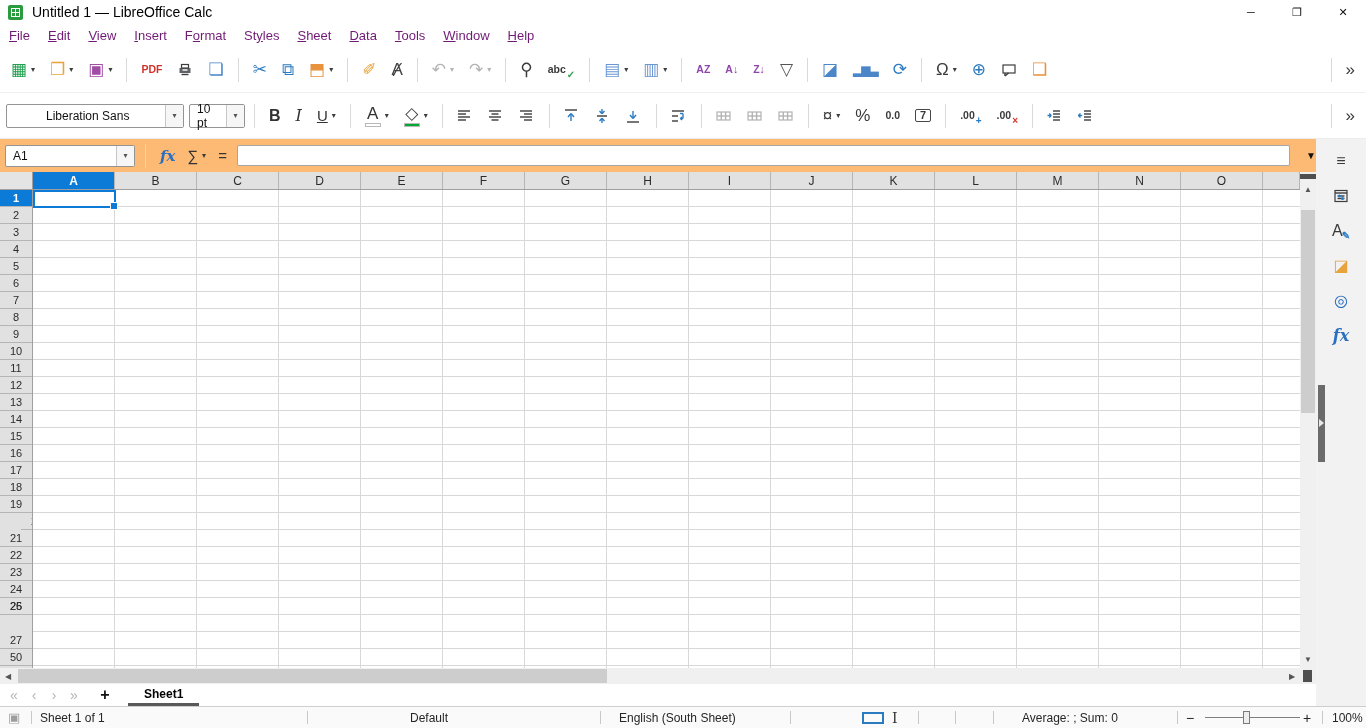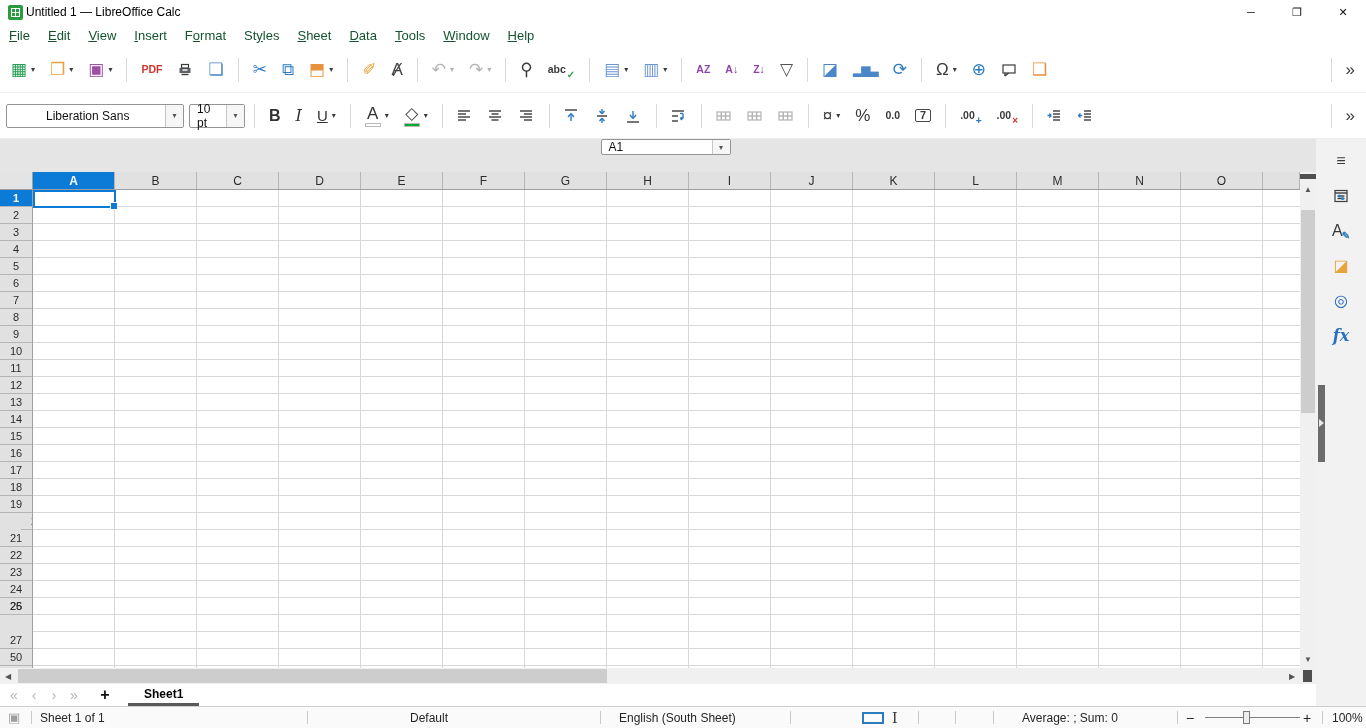--- a/index.html
+++ b/index.html
@@ -5,27 +5,27 @@
   *{margin:0;padding:0;box-sizing:border-box;font-family:"Liberation Sans",sans-serif;}
   html,body{width:1366px;height:728px;overflow:hidden;background:#fff;}
   #app{position:relative;width:1366px;height:728px;background:#fff;font-size:12px;color:#1a1a1a;}
 
   
   #titlebar{position:absolute;left:0;top:0;width:1366px;height:24px;background:#fff;display:flex;align-items:center;}
   .app-icon{width:15px;height:15px;margin-left:8px;background:#2a9b3f;border-radius:2px;position:relative;}
   .app-icon::after{content:"";position:absolute;left:3px;top:3px;right:3px;bottom:3px;
     background:linear-gradient(#fff 1px,transparent 1px),linear-gradient(90deg,#fff 1px,transparent 1px);
     background-size:4px 4px;}
-  .title-text{margin-left:3px;font-size:12px;color:#000;}
+  .title-text{margin-left:9px;font-size:14px;color:#000;}
   .win-controls{margin-left:auto;display:flex;height:24px;}
   .win-btn{width:46px;height:24px;display:flex;align-items:center;justify-content:center;font-size:11px;color:#111;}
 
   
   #menubar{position:absolute;left:0;top:24px;width:1366px;height:23px;background:#fff;display:flex;align-items:center;}
-  .menu-item{padding:2px 9px;font-size:13px;color:#14532d;}
+  .menu-item{padding:2px 9px;font-size:13px;color:#701a75;}
   .mn{text-decoration:underline;}
 
   
   .toolbar{position:absolute;left:0;width:1366px;height:46px;background:#fff;display:flex;align-items:center;padding:0 6px;gap:5px;}
   #toolbar1{top:47px;border-bottom:1px solid #f0f0f0;}
   #toolbar2{top:93px;border-bottom:1px solid #ececec;}
   .tb-btn{display:flex;align-items:center;gap:2px;padding:3px 5px;border-radius:2px;position:relative;}
   .tb-glyph{font-size:17px;line-height:1;display:inline-block;color:#3a3a3a;white-space:nowrap;}
   .g2{font-size:10.5px;font-weight:bold;letter-spacing:0;}
   .g-md{font-size:12px;letter-spacing:-1px;}
@@ -38,21 +38,21 @@
   .tb-sep{width:1px;height:24px;background:#d9d9d9;margin:0 4px;flex:0 0 1px;}
   .push{margin-left:auto;}
   .disabled .tb-glyph,.disabled .tb-drop{color:#b3b3b3 !important;}
   .stack{display:flex;flex-direction:column;align-items:center;gap:1px;}
   .color-bar{width:16px;height:4px;border:1px solid #b9b9b9;}
   .combo{height:24px;border:1px solid #949494;background:#fff;display:flex;align-items:stretch;border-radius:2px;}
   .combo-text{padding:0 7px;font-size:12px;display:flex;align-items:center;color:#111;}
   .combo-arrow{width:18px;border-left:1px solid #c6c6c6;background:#f6f6f6;display:flex;align-items:center;justify-content:center;font-size:8px;color:#555;}
 
   
-  #formulabar{position:absolute;left:0;top:139px;width:1326px;height:33px;background:#e5e5e5;display:flex;align-items:center;padding-left:5px;gap:6px;flex-direction:column;}
+  #formulabar{position:absolute;left:0;top:139px;width:1326px;height:33px;background:#fdba74;display:flex;align-items:center;padding-left:5px;gap:6px;}
   .namebox{width:130px;height:22px;border:1px solid #949494;border-radius:2px;display:flex;align-items:stretch;background:#fff;}
   .fb-btn{display:flex;align-items:center;padding:2px 4px;gap:2px;}
   .fb-glyph{font-size:15px;color:#333;}
   .fx-it{font-family:"DejaVu Serif",serif;font-style:italic;color:#2b6fc0;font-size:15px;font-weight:bold;}
   .formula-input{flex:1;height:21px;border:1px solid #a6a6a6;border-radius:2px;font-size:12px;padding:0 5px;outline:none;}
   .expand-arrow{width:30px;text-align:center;font-size:10px;color:#111;}
 
   
   #sidebar{position:absolute;left:1316px;top:139px;width:50px;height:567px;background:#f2f2f2;display:flex;flex-direction:column;align-items:center;padding-top:4px;}
   .sb-item{width:36px;height:35px;display:flex;align-items:center;justify-content:center;position:relative;}

